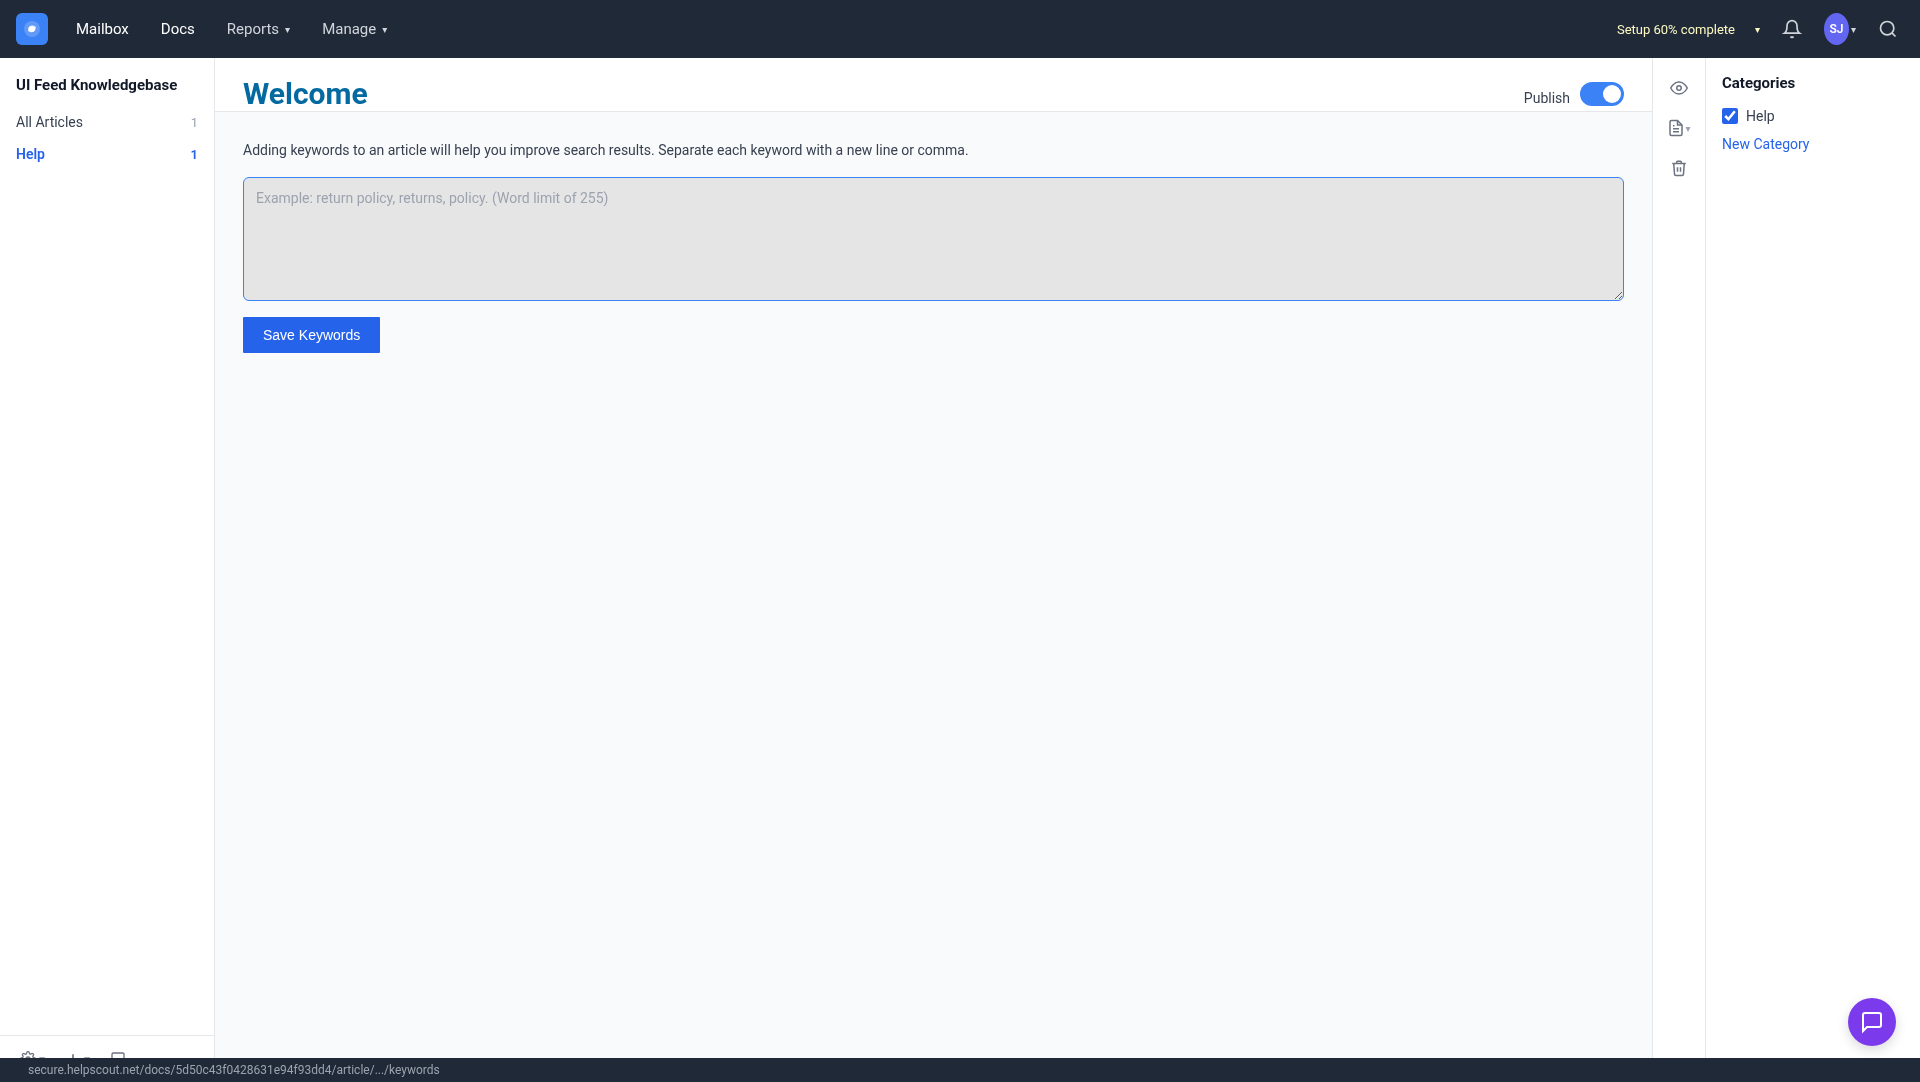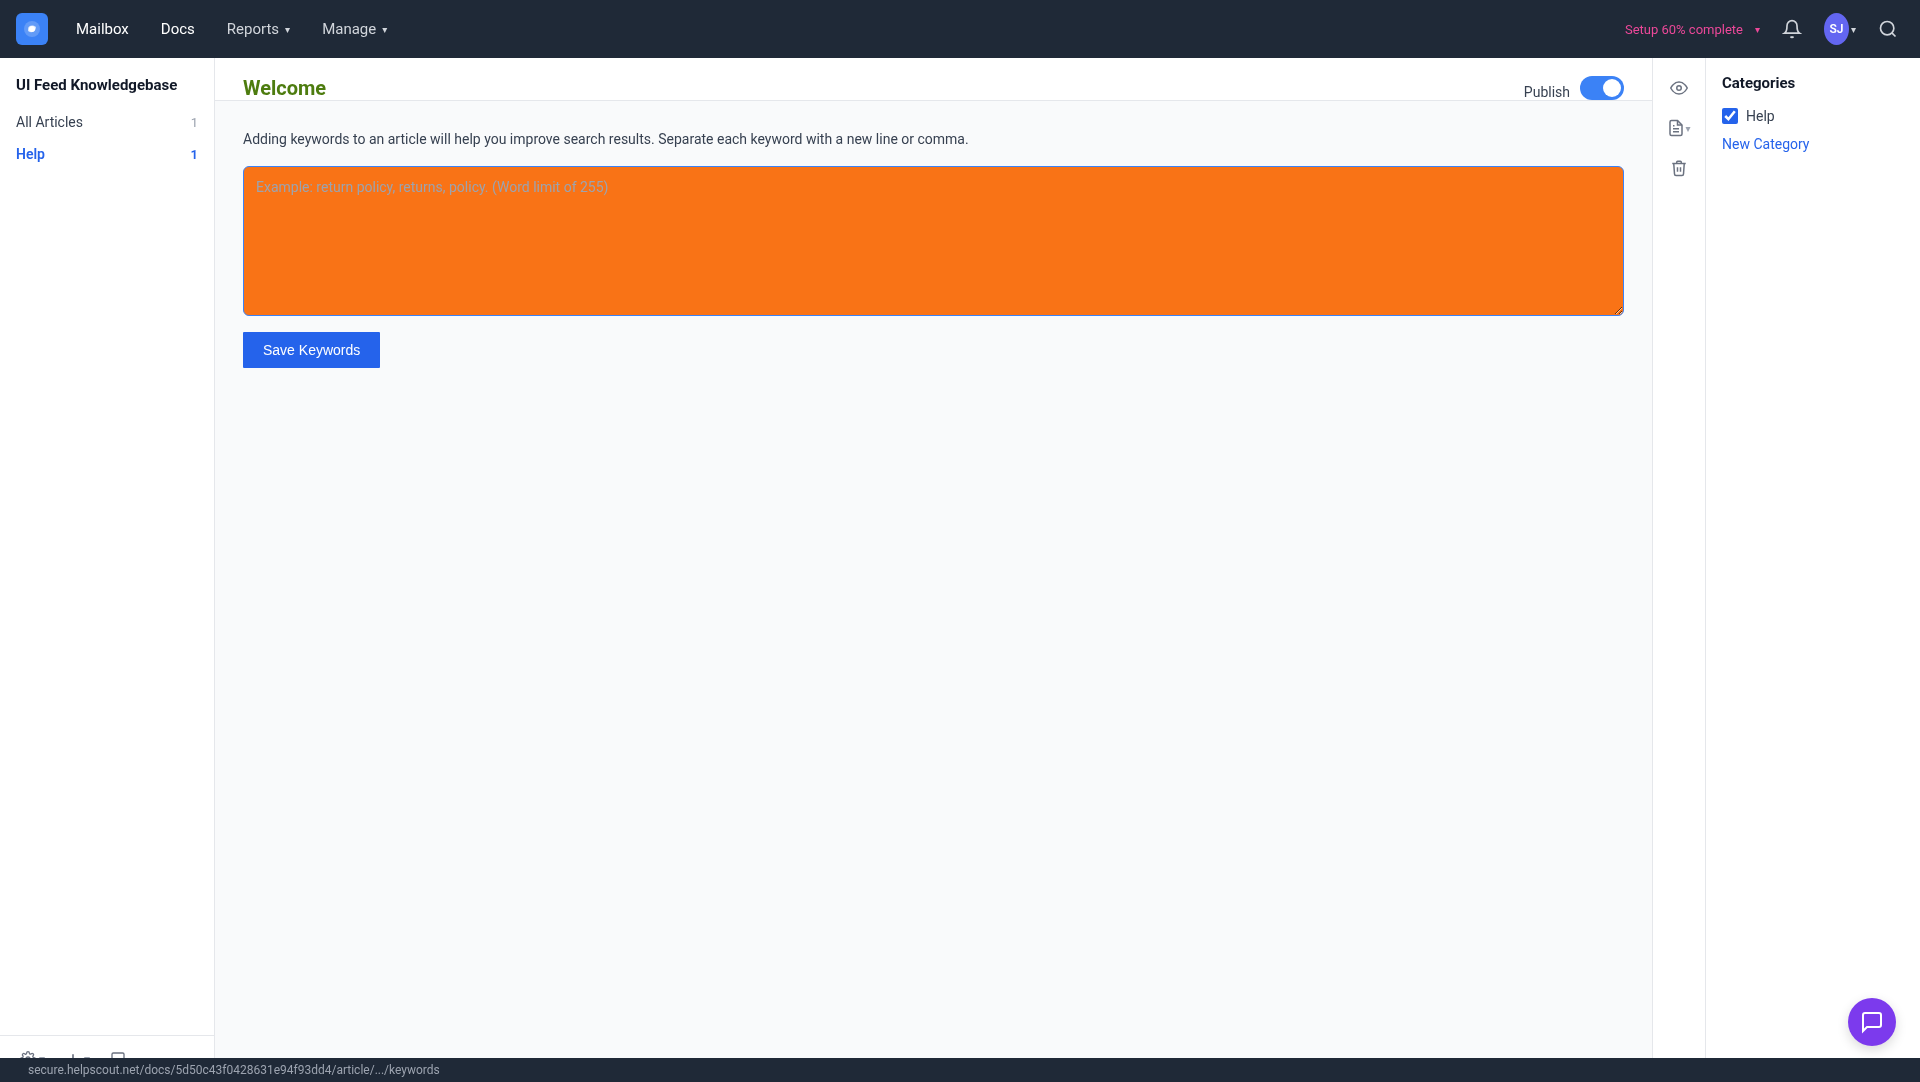--- a/index.html
+++ b/index.html
@@ -34,22 +34,22 @@
       border-radius: 4px;
       display: flex; align-items: center; gap: 4px;
       text-decoration: none;
     }
     .nav-item.active { color: #fff; }
     .nav-spacer { flex: 1; }
     .nav-right {
       display: flex; align-items: center; gap: 16px;
     }
     .setup-progress {
-      display: flex; align-items: center; gap: 10px;
-      color: #ec4899; font-size: 13px; cursor: pointer;
+      display: flex; align-items: center; gap: 18px;
+      color: #fef9c3; font-size: 13px; cursor: pointer;
     }
     .nav-icon-btn {
       width: 32px; height: 32px;
       display: flex; align-items: center; justify-content: center;
       color: #d1d5db; cursor: pointer; border-radius: 50%;
     }
     .avatar {
       width: 32px; height: 32px;
       background: #6366f1;
       border-radius: 50%;
@@ -126,23 +126,23 @@
     }
     .article-header {
       display: flex;
       align-items: center;
       justify-content: space-between;
       padding: 18px 28px 0;
       background: #fff;
       border-bottom: 1px solid #e5e7eb;
     }
     .article-title {
-      font-size: 20px;
+      font-size: 30px;
       font-weight: 700;
-      color: #4d7c0f;
+      color: #0369a1;
     }
     .publish-toggle {
       display: flex; align-items: flex-end; gap: 10px;
       font-size: 14px; color: #374151;
     }
     .toggle {
       width: 44px; height: 24px;
       background: #3b82f6;
       border-radius: 12px;
       position: relative;
@@ -185,30 +185,30 @@
       padding: 28px;
     }
     .keywords-description {
       font-size: 14px;
       color: #374151;
       margin-bottom: 16px;
       line-height: 1.5;
     }
     .keywords-textarea {
       width: 100%;
-      height: 150px;
+      height: 124px;
       border: 1.5px solid #3b82f6;
       border-radius: 6px;
       padding: 12px;
       font-size: 14px;
       color: #374151;
       resize: vertical;
       outline: none;
       font-family: inherit;
-      background: #f97316;
+      background: #e5e5e5;
       display: block;
     }
     .keywords-textarea::placeholder { color: #9ca3af; }
     .save-btn {
       margin-top: 16px;
       background: #2563eb;
       color: #fff;
       border: none;
       border-radius: 1px;
       padding: 10px 20px;

